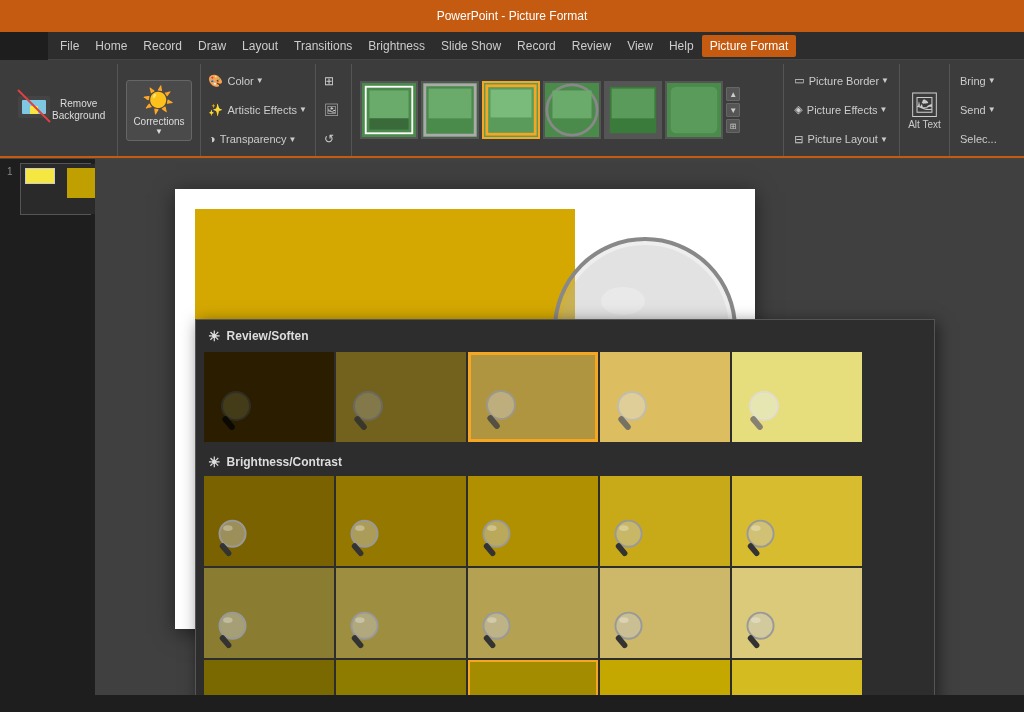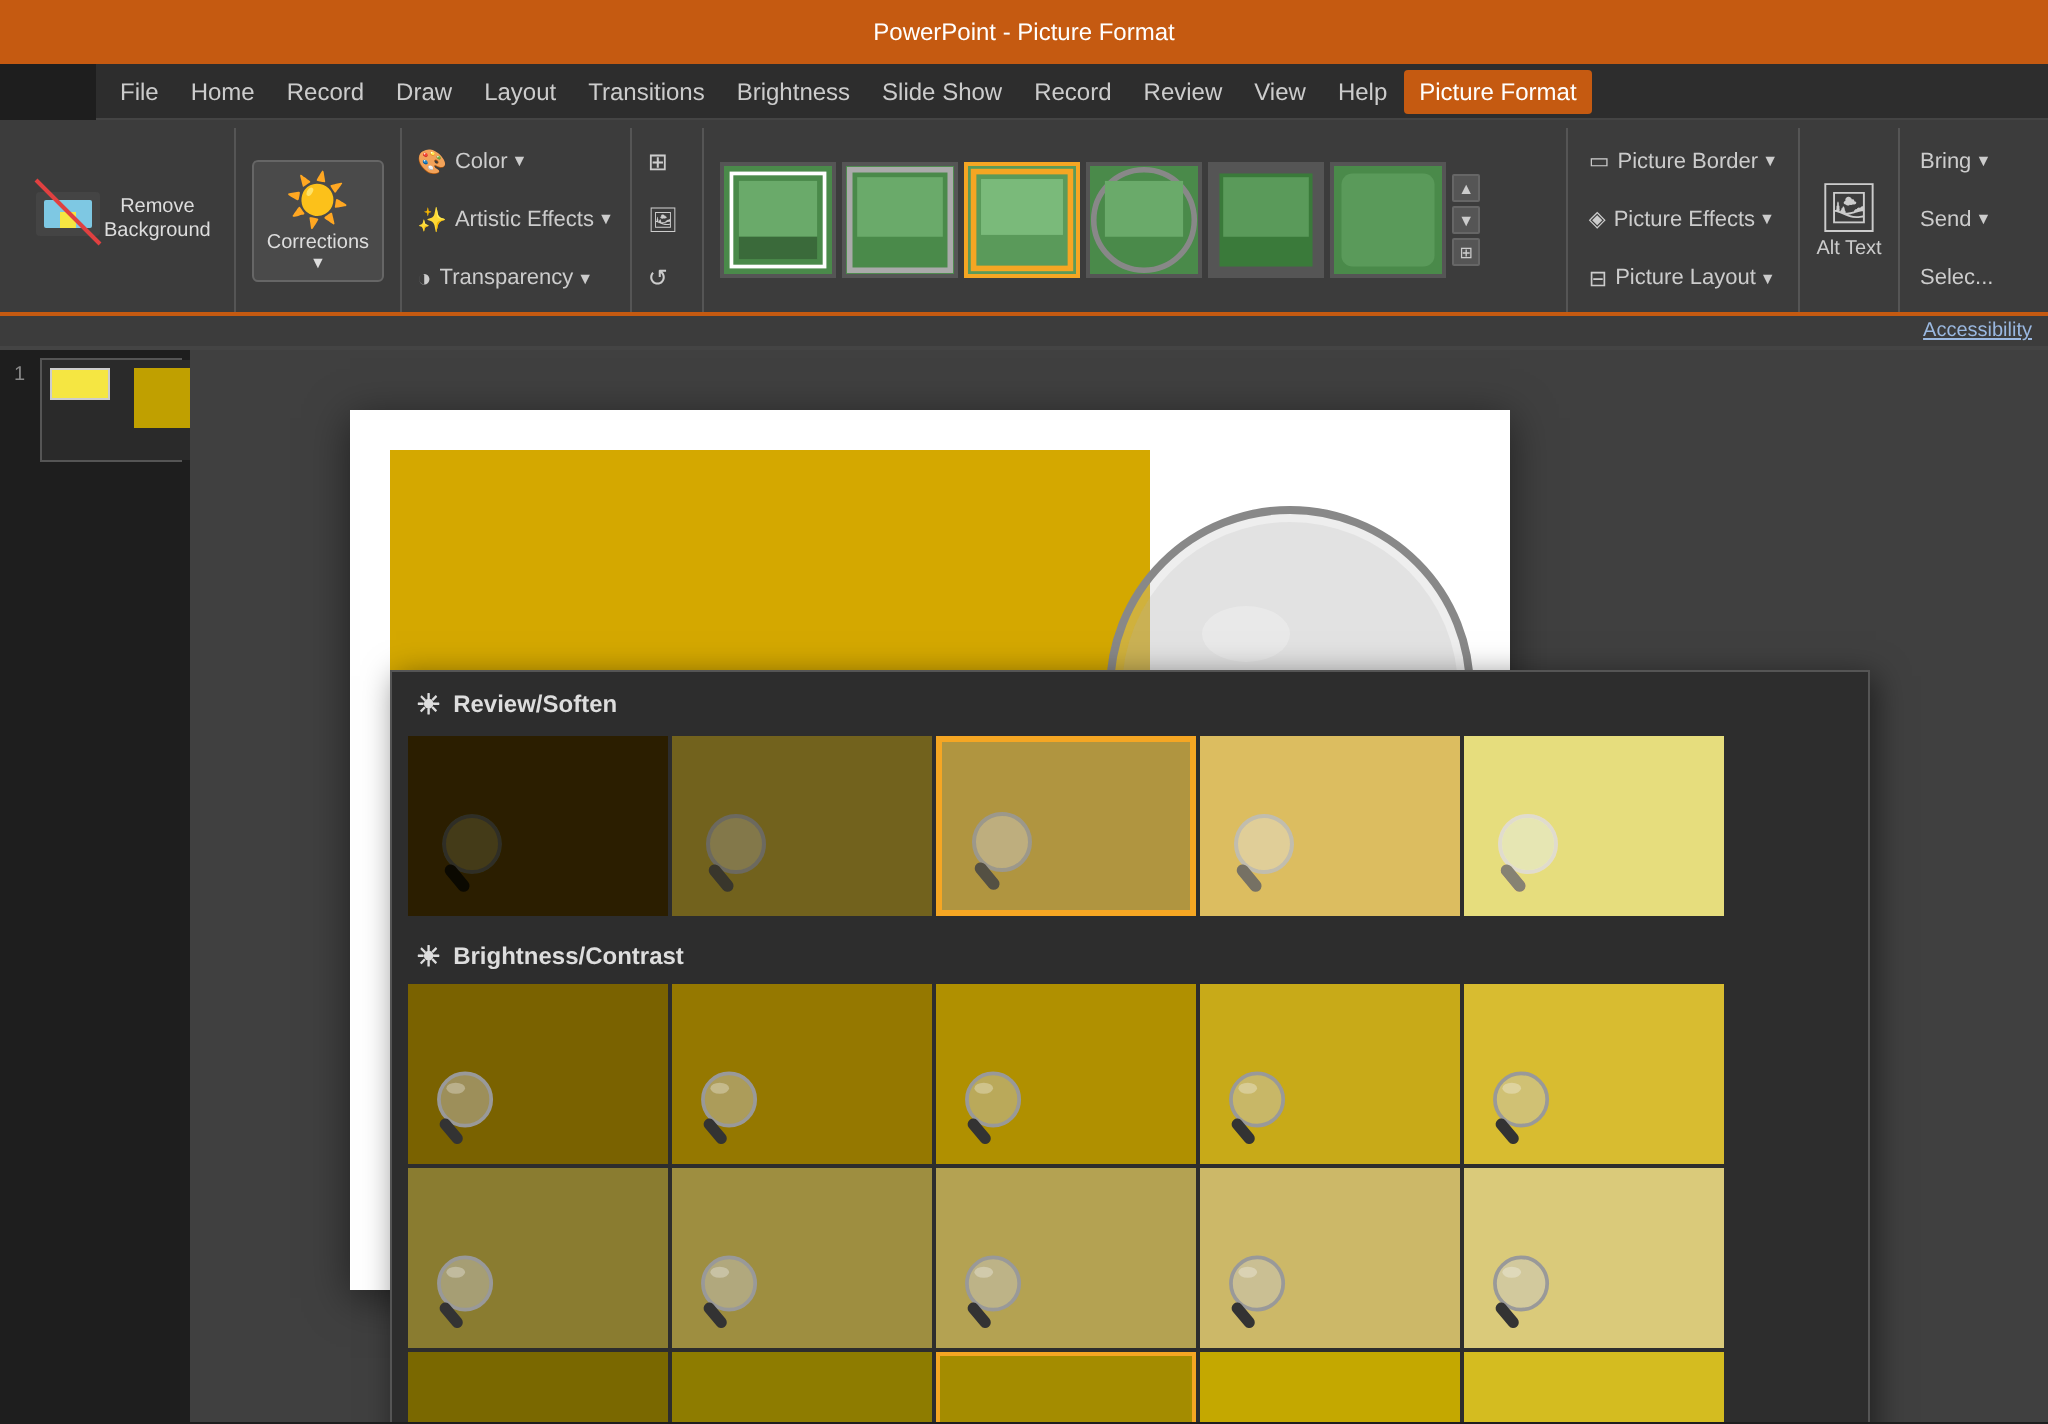--- a/index.html
+++ b/index.html
@@ -492,23 +492,20 @@
       <div class="right-btn">
         <span>Send</span>
         <span style="margin-left:2px;font-size:8px;">▼</span>
       </div>
       <div class="right-btn">
         <span>Selec...</span>
       </div>
     </div>
   </div>
 
-  <div class="accessibility-bar">
-    <span class="accessibility-link">Accessibility</span>
-  </div>
 </div>
 
 <div class="main-area">
 
   <div class="slide-panel">
     <div class="slide-thumb" style="margin-left:16px;">
       <span class="slide-number">1</span>
       <div class="slide-thumb-inner">
         <div style="position:absolute;top:4px;left:4px;width:30px;height:16px;background:#f5e642;border:1px solid #ccc;"></div>
         <div style="position:absolute;top:4px;right:4px;width:30px;height:30px;background:#c0a000;"></div>

